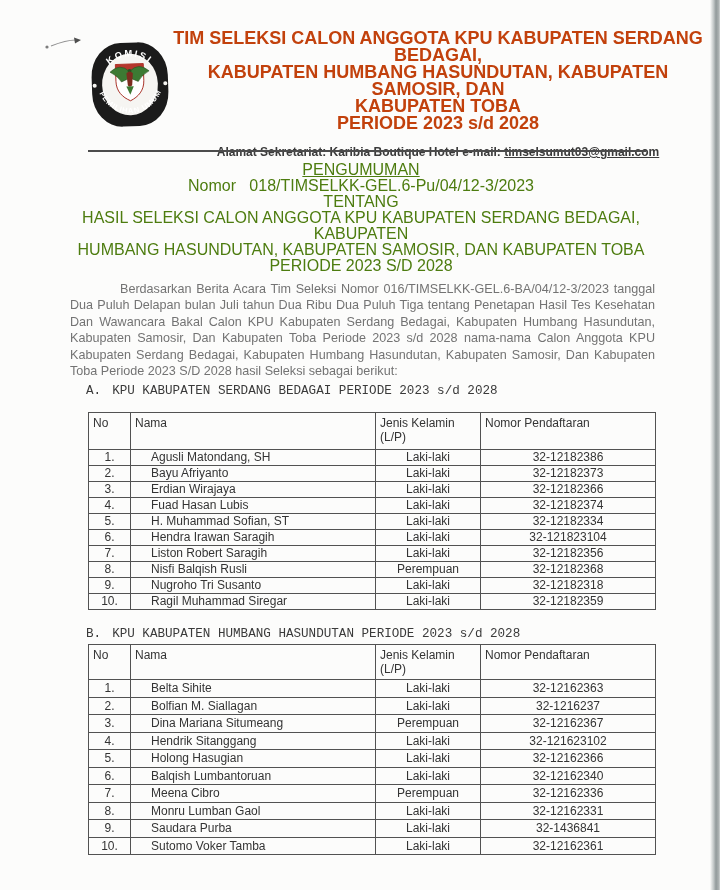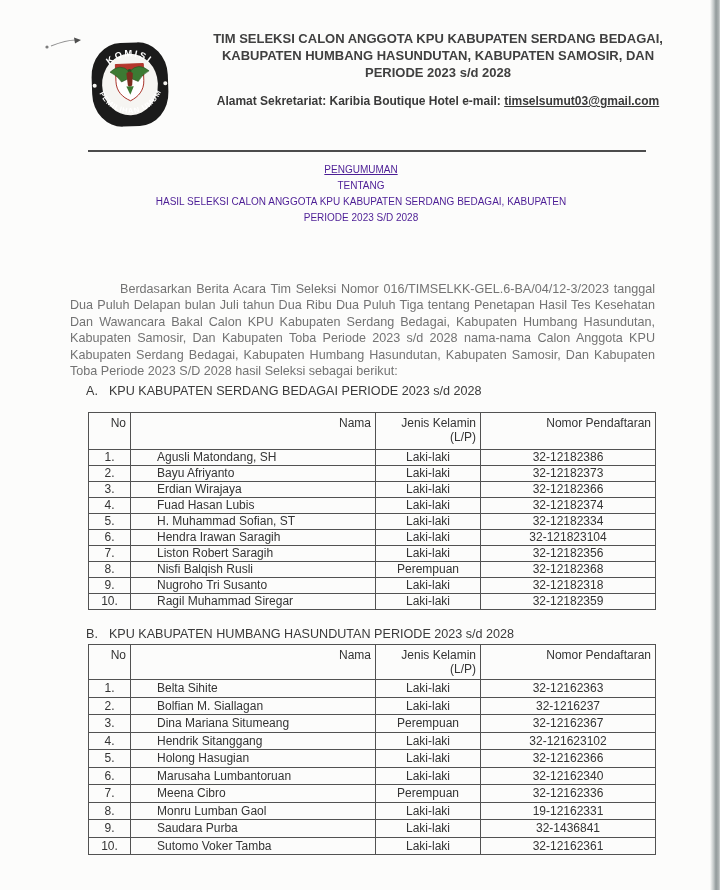--- a/index.html
+++ b/index.html
@@ -10,50 +10,50 @@
   }
   
   .scan-edge{position:absolute;top:0;right:0;width:10px;height:100%;
     background:linear-gradient(to right,#fcfcfb 0%,#c3c8c8 35%,#929a9b 60%,#aab0b0 85%,#cfd3d3 100%);}
   
   .pen-mark{position:absolute;left:24px;top:30px;}
   
   .logo{position:absolute;left:80px;top:38px;width:100px;height:93px;transform:rotate(-2deg);}
   
   .header-right{position:absolute;left:168px;top:30px;width:540px;text-align:center;}
-  .header-title{font-weight:bold;font-size:13px;line-height:17px;color:#404040;}
+  .header-title{font-weight:bold;font-size:18px;line-height:17px;color:#c2410c;}
   .address{margin-top:13px;font-size:12px;color:#3a3a3a;font-weight:bold;}
   .address .email{text-decoration:underline;}
   .rule{position:absolute;left:88px;top:150px;width:558px;height:2px;background:#4c4c4c;}
   
   .announce{position:absolute;left:68px;top:162px;width:586px;text-align:center;
-    font-size:10px;line-height:16px;color:#4c1d95;}
+    font-size:16px;line-height:16px;color:#4d7c0f;}
   .announce-title{text-decoration:underline;}
   .nomor-line{white-space:pre;}
   .tentang-block{}
   
   .para{position:absolute;left:70px;top:281px;width:585px;text-align:justify;
     text-indent:50px;font-size:12.6px;line-height:16.4px;color:#737373;}
   
-  .sec-heading{position:absolute;left:86px;font-size:12.6px;color:#3a3a3a;}
+  .sec-heading{position:absolute;left:86px;font-size:12.6px;color:#3a3a3a;font-family:Liberation Mono, monospace;}
   .sec-a{top:384px;} .sec-b{top:627px;}
   .sec-heading .sec-label{display:inline-block;margin-right:11px;}
   
   table.dtable{position:absolute;left:88px;border-collapse:collapse;table-layout:fixed;
     width:567px;background:transparent;}
   table.ta{top:412px;} table.tb{top:644px;}
   .dtable col.c0{width:42px;} .dtable col.c1{width:245px;}
   .dtable col.c2{width:105px;} .dtable col.c3{width:175px;}
   .dtable th,.dtable td{border:1px solid #525252;font-size:12px;color:#343434;
     padding:0 4px;line-height:1.2;overflow:hidden;}
-  .dtable thead th{font-weight:normal;text-align:right;vertical-align:top;padding-top:3px;}
+  .dtable thead th{font-weight:normal;text-align:left;vertical-align:top;padding-top:3px;}
   table.ta thead th{height:33px;} table.tb thead th{height:31px;}
   table.ta tbody td{height:15px;} table.tb tbody td{height:16.5px;}
   .dtable td.c0{text-align:center;}
-  .dtable td.c1{text-align:left;padding-left:26px;margin-left:10px;}
+  .dtable td.c1{text-align:left;padding-left:20px;margin-left:10px;}
   .dtable td.c2{text-align:center;}
   .dtable td.c3{text-align:center;}
 </style>
 </head>
 <body>
 
 <div class="page">
 
   <div class="scan-edge"></div>
 
@@ -87,32 +87,35 @@
     </text>
     <text font-size="8" font-weight="bold" fill="#ffffff" letter-spacing="1" font-family="Liberation Sans, sans-serif">
       <textPath href="#arcBot" startOffset="50%" text-anchor="middle">PEMILIHAN UMUM</textPath>
     </text>
   </svg>
 
   <div class="header-right">
     <div class="header-title">
       <div>TIM SELEKSI CALON ANGGOTA KPU KABUPATEN SERDANG BEDAGAI,</div>
       <div>KABUPATEN HUMBANG HASUNDUTAN, KABUPATEN SAMOSIR, DAN</div>
+      <div>KABUPATEN TOBA</div>
       <div>PERIODE 2023 s/d 2028</div>
     </div>
     <div class="address"><span>Alamat Sekretariat: Karibia Boutique Hotel e-mail: </span><span class="email">timselsumut03@gmail.com</span></div>
   </div>
 
   <div class="rule"></div>
 
   <div class="announce">
     <div><span class="announce-title">PENGUMUMAN</span></div>
+    <div class="nomor-line">Nomor   018/TIMSELKK-GEL.6-Pu/04/12-3/2023</div>
     <div class="tentang-block">
       <div>TENTANG</div>
       <div>HASIL SELEKSI CALON ANGGOTA KPU KABUPATEN SERDANG BEDAGAI, KABUPATEN</div>
+      <div>HUMBANG HASUNDUTAN, KABUPATEN SAMOSIR, DAN KABUPATEN TOBA</div>
       <div>PERIODE 2023 S/D 2028</div>
     </div>
   </div>
 
   <div class="para">Berdasarkan Berita Acara Tim Seleksi Nomor 016/TIMSELKK-GEL.6-BA/04/12-3/2023 tanggal Dua Puluh Delapan bulan Juli tahun Dua Ribu Dua Puluh Tiga tentang Penetapan Hasil Tes Kesehatan Dan Wawancara Bakal Calon KPU Kabupaten Serdang Bedagai, Kabupaten Humbang Hasundutan, Kabupaten Samosir, Dan Kabupaten Toba Periode 2023 s/d 2028 nama-nama Calon Anggota KPU Kabupaten Serdang Bedagai, Kabupaten Humbang Hasundutan, Kabupaten Samosir, Dan Kabupaten Toba Periode 2023 S/D 2028 hasil Seleksi sebagai berikut:</div>
 
   <div class="sec-heading sec-a">
     <span class="sec-label">A.</span><span>KPU KABUPATEN SERDANG BEDAGAI PERIODE 2023 s/d 2028</span>
   </div>
 
@@ -246,35 +249,35 @@
           <td class="c3">32-121623102</td>
         </tr>
         <tr>
           <td class="c0">5.</td>
           <td class="c1">Holong Hasugian</td>
           <td class="c2">Laki-laki</td>
           <td class="c3">32-12162366</td>
         </tr>
         <tr>
           <td class="c0">6.</td>
-          <td class="c1">Marusaha Lumbantoruan</td>
+          <td class="c1">Balqish Lumbantoruan</td>
           <td class="c2">Laki-laki</td>
           <td class="c3">32-12162340</td>
         </tr>
         <tr>
           <td class="c0">7.</td>
           <td class="c1">Meena Cibro</td>
           <td class="c2">Perempuan</td>
           <td class="c3">32-12162336</td>
         </tr>
         <tr>
           <td class="c0">8.</td>
           <td class="c1">Monru Lumban Gaol</td>
           <td class="c2">Laki-laki</td>
-          <td class="c3">19-12162331</td>
+          <td class="c3">32-12162331</td>
         </tr>
         <tr>
           <td class="c0">9.</td>
           <td class="c1">Saudara Purba</td>
           <td class="c2">Laki-laki</td>
           <td class="c3">32-1436841</td>
         </tr>
         <tr>
           <td class="c0">10.</td>
           <td class="c1">Sutomo Voker Tamba</td>

